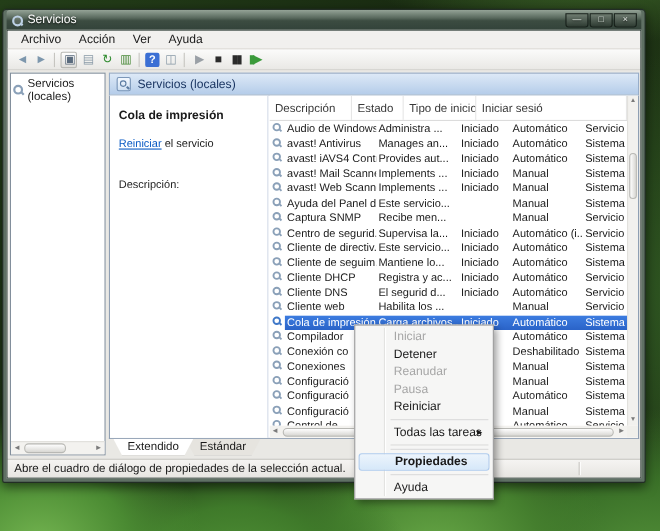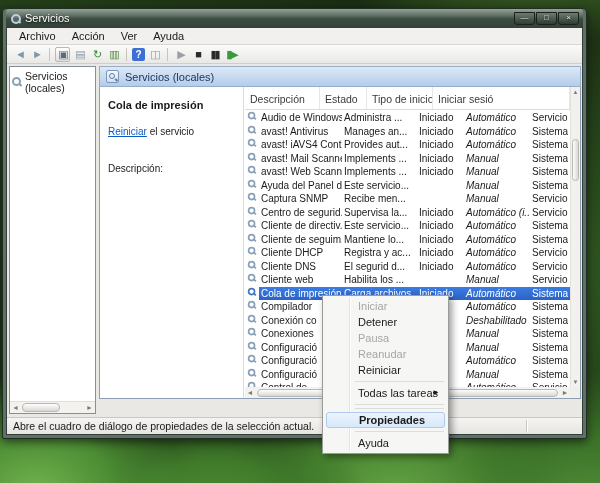--- a/index.html
+++ b/index.html
@@ -116,21 +116,21 @@
   .hcell.c0 { padding-left:17px; }
   .sortmark { position:absolute; left:42px; top:0px; font-size:6px; color:#9ab4d0; }
   .c0 { width:97px; } .c1 { width:75px; } .c2 { width:47px; } .c3 { width:66px; } .c4 { flex:1; }
   .lv-rows { position:absolute; left:0; right:10px; top:24px; bottom:11px; overflow:hidden; }
   .lv-row { height:13.5px; display:flex; align-items:flex-start; font-size:10px; white-space:nowrap; cursor:default; }
   .lv-row .ricon { width:14px; flex:0 0 14px; display:flex; justify-content:center; }
   .lv-row .ricon .svc-icon { transform:scale(.85); }
   .rcells { flex:1; display:flex; height:100%; align-items:center; }
   .rcells > span { overflow:hidden; padding-left:2px; }
   .rcells .rc0 { width:83px; }
-  .rcells .rc1 { width:75px; } .rcells .rc2 { width:47px; } .rcells .rc3 { width:66px;font-style:italic; } .rcells .rc4 { flex:1; }
+  .rcells .rc1 { width:75px; } .rcells .rc2 { width:47px; } .rcells .rc3 { width:66px; } .rcells .rc4 { flex:1; }
   .lv-row.sel .rcells { background:linear-gradient(#3c7ce0,#2a63c8); color:#fff; }
   .lv-row.sel .svc-icon::before { border-color:#3f78c8; }
   .lv-row.sel .svc-icon::after { background:#3f78c8; }
   .vscroll { position:absolute; right:0; top:0; bottom:11px; width:10px; background:#f2f1ee; border-left:1px solid #e2e1dd; }
   .vscroll .arr { position:absolute; left:0; right:0; text-align:center; font-size:6px; color:#7a7a7a; }
   .vscroll .thumb { position:absolute; left:1px; right:1px; top:52px; height:42px;
     border:1px solid #b8b8b4; border-radius:4px; background:linear-gradient(90deg,#fefefe,#d8d7d3); }
   .lv-hscroll { position:absolute; left:0; right:10px; bottom:0; height:11px; background:#f3f2ef; display:flex; align-items:center; }
   .lv-hscroll .thumb { flex:1; height:8px; margin:0 2px; border:1px solid #b8b8b4; border-radius:4px; background:linear-gradient(#fefefe,#d8d7d3); }
   .lv-corner { position:absolute; right:0; bottom:0; width:10px; height:11px; background:#f0efeb; }
@@ -514,37 +514,41 @@
               <div class="lv-hscroll">
                 <span class="arr" style="width:10px;text-align:center;font-size:7px;color:#7a7a7a">◄</span>
                 <span class="thumb"></span>
                 <span class="arr" style="width:10px;text-align:center;font-size:7px;color:#7a7a7a">►</span>
               </div>
               <div class="lv-corner"></div>
             </div>
 
           </div>
 
+          <div class="tab-strip">
+            <span class="tab active">Extendido</span>
+            <span class="tab">Estándar</span>
+          </div>
 
         </div>
       </div>
 
       <div class="statusbar">
         <span>Abre el cuadro de diálogo de propiedades de la selección actual.</span>
         <span class="sdiv"></span>
       </div>
 
     </div>
   </div>
 
   <div class="ctx-menu">
       <div class="ctx-item disabled">Iniciar</div>
       <div class="ctx-item">Detener</div>
+      <div class="ctx-item disabled">Reanudar</div>
       <div class="ctx-item disabled">Pausa</div>
-      <div class="ctx-item disabled">Reanudar</div>
       <div class="ctx-item">Reiniciar</div>
       <div class="ctx-sep"></div>
       <div class="ctx-item">Todas las tareas<span class="subarrow">►</span></div>
       <div class="ctx-sep"></div>
       <div class="ctx-sep"></div>
       <div class="ctx-item bold hl">Propiedades</div>
       <div class="ctx-sep"></div>
       <div class="ctx-item">Ayuda</div>
     </div>
 

